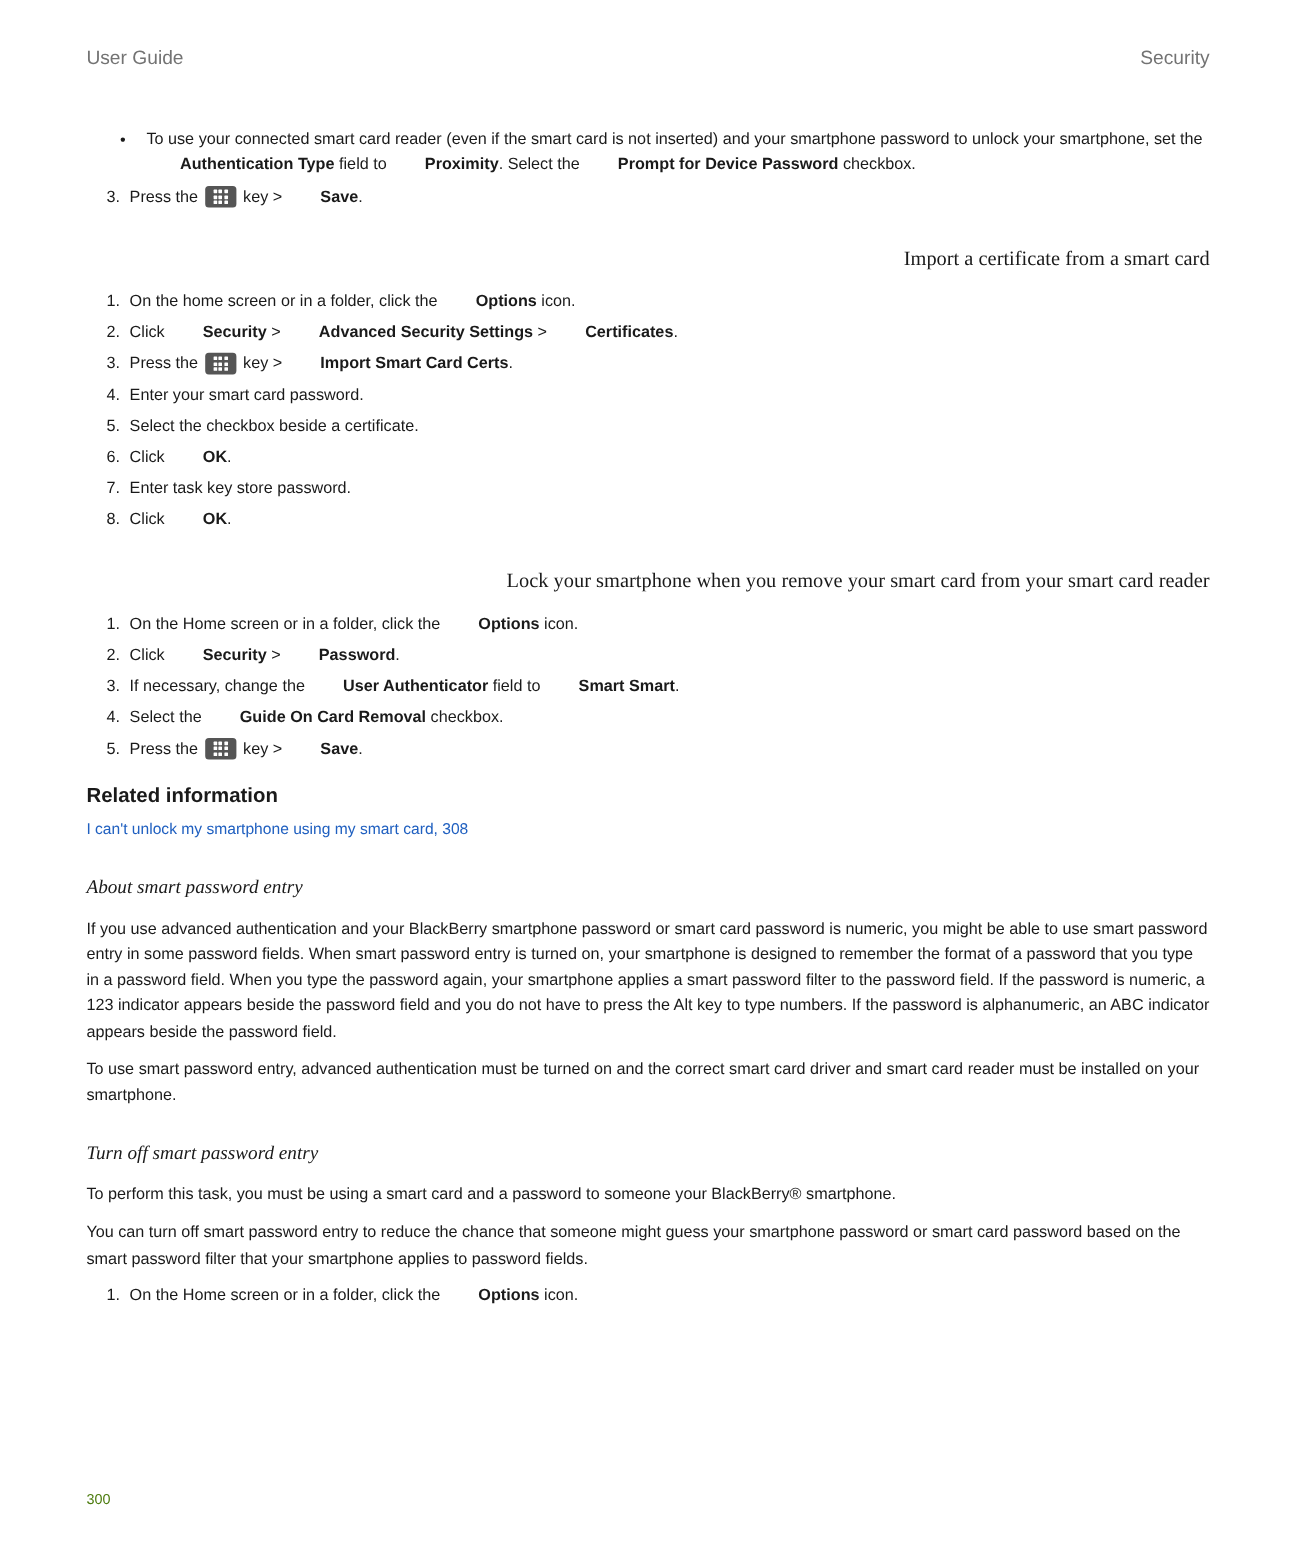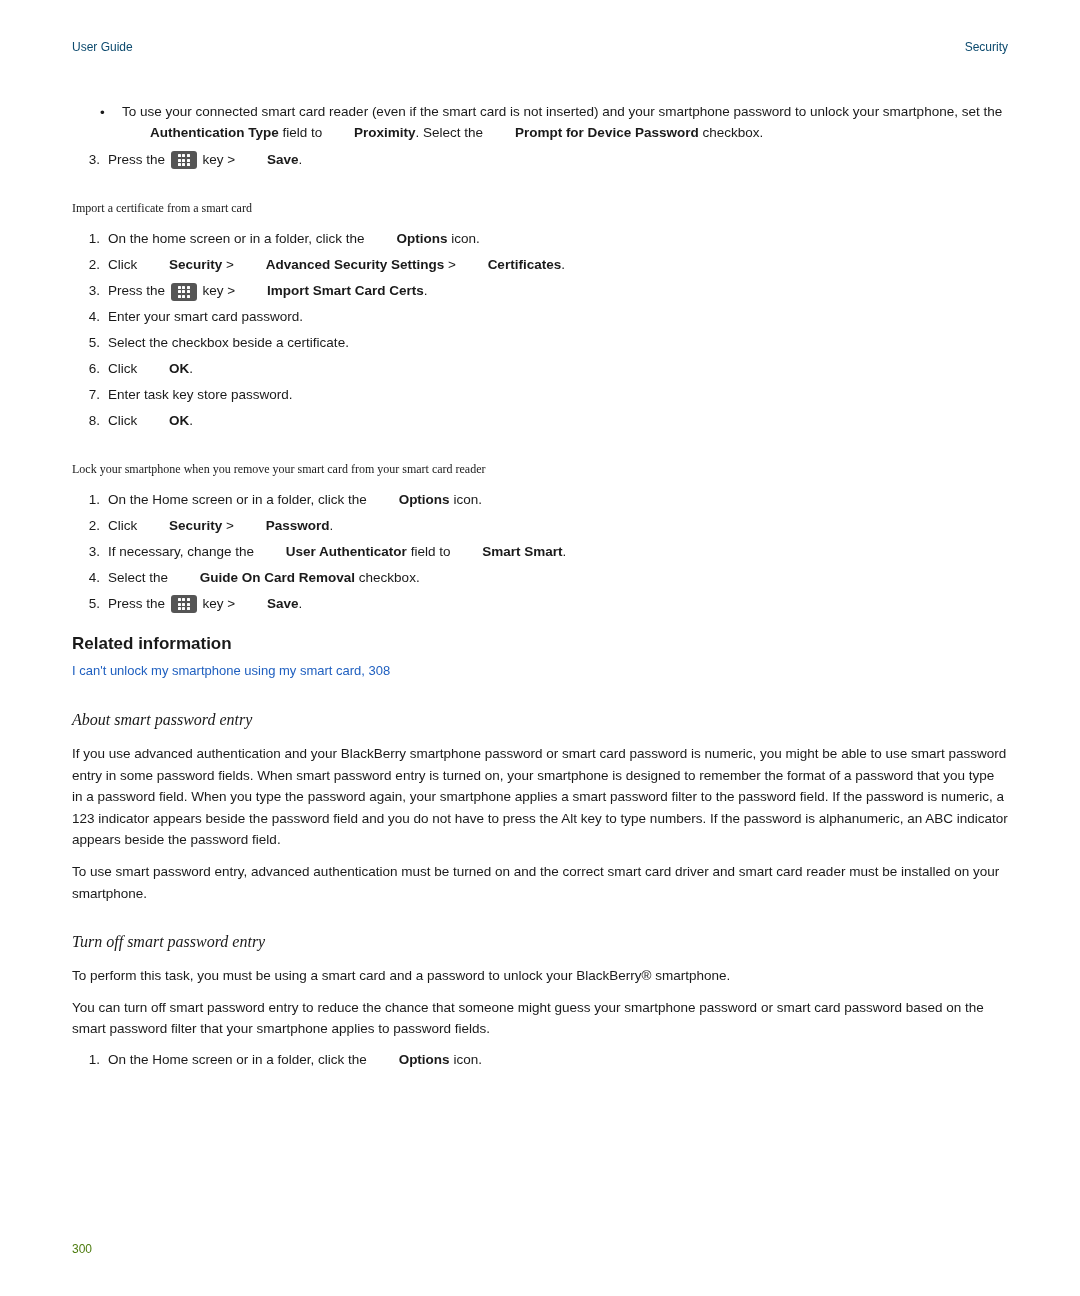--- a/index.html
+++ b/index.html
@@ -20,22 +20,22 @@
 
     .page {
       padding: 40px 72px 60px 72px;
     }
 
     .header {
       display: flex;
       justify-content: space-between;
       align-items: flex-start;
       margin-bottom: 48px;
-      font-size: 12px;
-      color: #0c4a6e;
+      font-size: 16px;
+      color: #737373;
     }
 
     .content {
       line-height: 1.55;
     }
 
     .bullet-item {
       display: flex;
       align-items: flex-start;
       margin-bottom: 6px;
@@ -62,26 +62,27 @@
       text-align: right;
       margin-right: 8px;
       flex-shrink: 0;
     }
 
     .step-text {
       flex: 1;
     }
 
     h2 {
-      font-size: 12px;
+      font-size: 17px;
       font-weight: normal;
       color: #1a1a1a;
       margin-top: 28px;
       margin-bottom: 12px;
       font-family: Georgia, 'Times New Roman', serif;
+      text-align: right;
     }
 
     h3 {
       font-size: 16px;
       font-weight: normal;
       color: #1a1a1a;
       margin-top: 26px;
       margin-bottom: 10px;
       font-family: Georgia, 'Times New Roman', serif;
       font-style: italic;
@@ -296,21 +297,21 @@
       <a class="related-link" href="#">I can't unlock my smartphone using my smart card, 308</a>
     </div>
 
     <h3>About smart password entry</h3>
 
     <p>If you use advanced authentication and your BlackBerry smartphone password or smart card password is numeric, you might be able to use smart password entry in some password fields. When smart password entry is turned on, your smartphone is designed to remember the format of a password that you type in a password field. When you type the password again, your smartphone applies a smart password filter to the password field. If the password is numeric, a 123 indicator appears beside the password field and you do not have to press the Alt key to type numbers. If the password is alphanumeric, an ABC indicator appears beside the password field.</p>
     <p>To use smart password entry, advanced authentication must be turned on and the correct smart card driver and smart card reader must be installed on your smartphone.</p>
 
     <h3>Turn off smart password entry</h3>
 
-    <p>To perform this task, you must be using a smart card and a password to unlock your BlackBerry® smartphone.</p>
+    <p>To perform this task, you must be using a smart card and a password to someone your BlackBerry® smartphone.</p>
     <p>You can turn off smart password entry to reduce the chance that someone might guess your smartphone password or smart card password based on the smart password filter that your smartphone applies to password fields.</p>
 
     <div class="steps-list">
       <div class="step-item">
         <span class="step-num">1.</span>
         <span class="step-text">On the Home screen or in a folder, click the <b>Options</b> icon.</span>
       </div>
     </div>
 
   </div>

